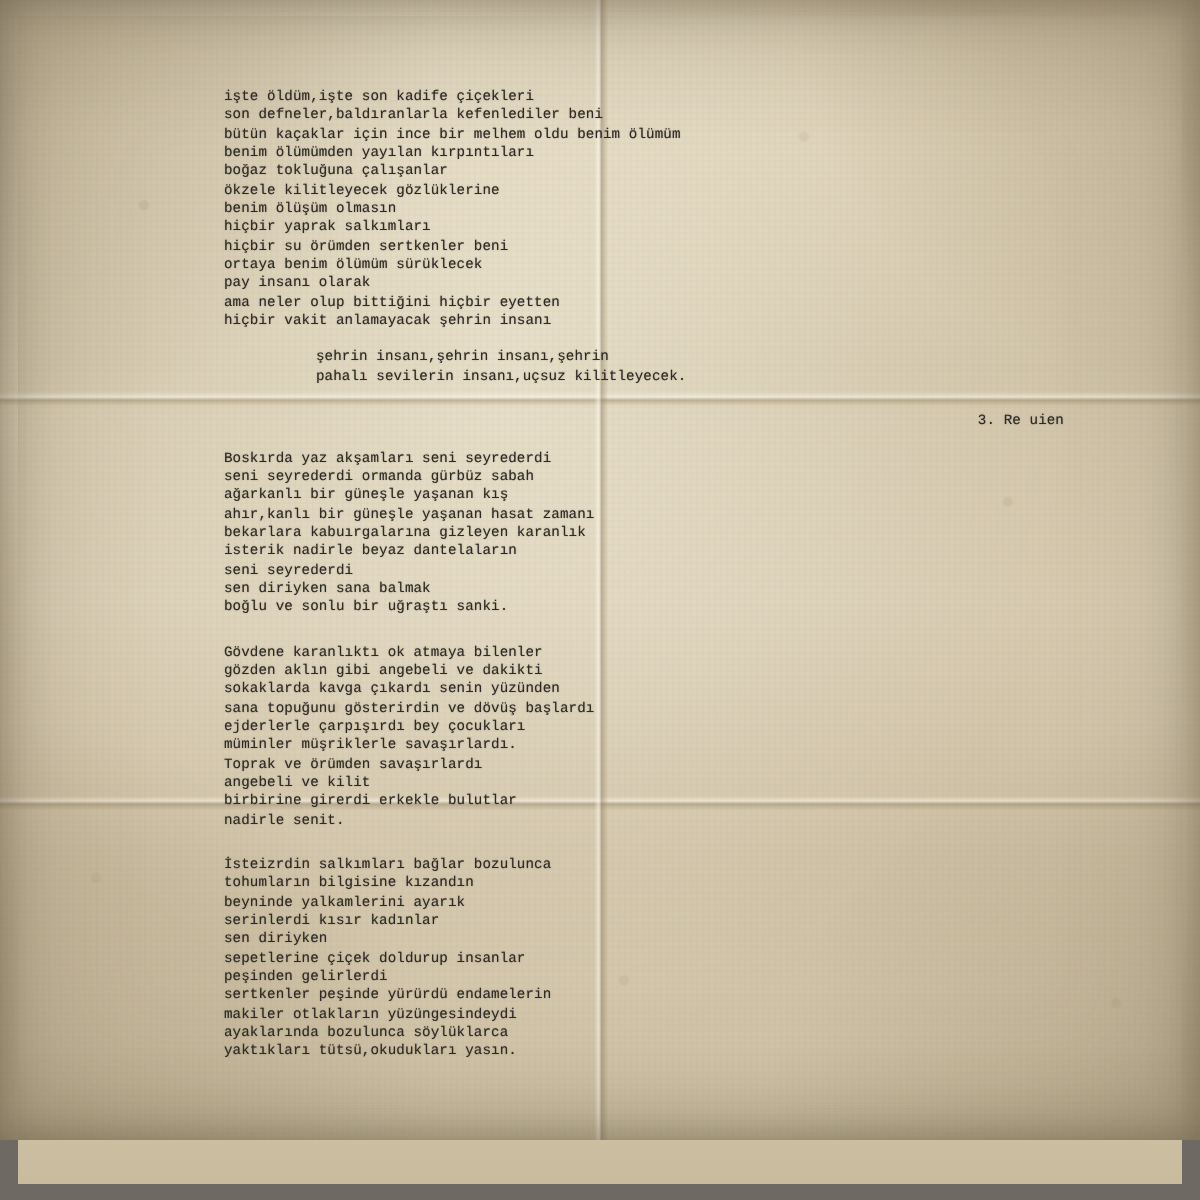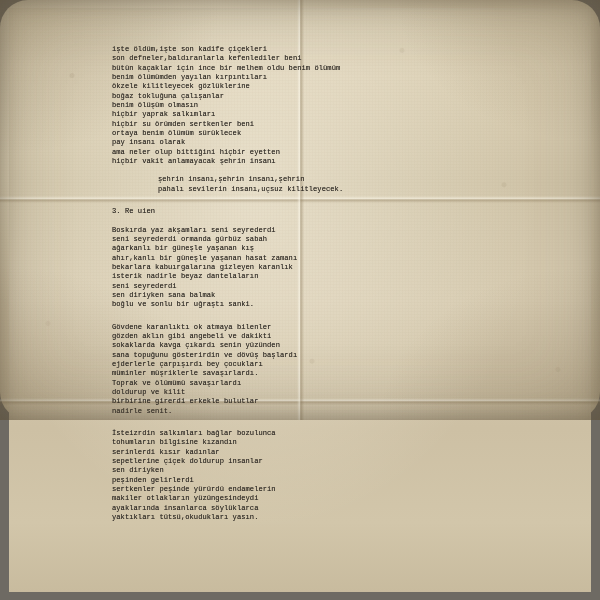--- a/index.html
+++ b/index.html
@@ -10,26 +10,25 @@
   body {
     width: 600px;
     height: 600px;
     overflow: hidden;
     font-family: "Liberation Mono", monospace;
   }
 
   #page {
     position: relative;
     width: 600px;
-    height: 420px;
+    height: 570px;
     background:
       radial-gradient(ellipse at 30% 20%, rgba(255,248,228,0.55) 0%, rgba(255,248,228,0) 55%),
       radial-gradient(ellipse at 75% 75%, rgba(246,232,200,0.45) 0%, rgba(246,232,200,0) 60%),
       linear-gradient(135deg, #cbbfa4 0%, #d8cbae 18%, #cec0a2 40%, #d5c8ab 62%, #c6b99c 85%, #bfb294 100%);
-    border-radius: 28px;
   }
 
   
   #page::before {
     content: "";
     position: absolute;
     inset: 0;
     box-shadow:
       inset 0 0 22px rgba(90,78,58,0.55),
       inset 0 0 70px rgba(90,78,58,0.30);
@@ -119,42 +118,42 @@
     text-shadow: 0 0 0.6px rgba(45,40,33,0.55);
     -webkit-font-smoothing: none;
   }
 
   .stanza { margin: 0 0 0 0; }
   .line { white-space: pre; margin: 0; }
   .gap-sm { height: 9px; }
   .gap-md { height: 13px; }
   .indent { padding-left: 46px; }
 
-  .section-title { white-space: pre; margin: 0; }
+  .section-title { white-space: pre; margin: 0; text-align: right; }
 </style>
 </head>
 <body>
 
 <div id="page">
   <div class="sheet"></div>
   <div class="grain"></div>
   <div class="fold-h h1"></div>
   <div class="fold-h h2"></div>
   <div class="fold-v"></div>
   <div class="wear"></div>
 
   <div class="typescript">
 
     <div class="stanza">
       <div class="line">işte öldüm,işte son kadife çiçekleri</div>
       <div class="line">son defneler,baldıranlarla kefenlediler beni</div>
       <div class="line">bütün kaçaklar için ince bir melhem oldu benim ölümüm</div>
       <div class="line">benim ölümümden yayılan kırpıntıları</div>
+      <div class="line">boğaz tokluğuna çalışanlar</div>
       <div class="line">ökzele kilitleyecek gözlüklerine</div>
-      <div class="line">boğaz tokluğuna çalışanlar</div>
       <div class="line">benim ölüşüm olmasın</div>
       <div class="line">hiçbir yaprak salkımları</div>
       <div class="line">hiçbir su örümden sertkenler beni</div>
       <div class="line">ortaya benim ölümüm sürüklecek</div>
       <div class="line">pay insanı olarak</div>
       <div class="line">ama neler olup bittiğini hiçbir eyetten</div>
       <div class="line">hiçbir vakit anlamayacak şehrin insanı</div>
     </div>
 
     <div class="gap-sm"></div>
@@ -182,35 +181,36 @@
 
     <div class="gap-md"></div>
 
     <div class="stanza">
       <div class="line">Gövdene karanlıktı ok atmaya bilenler</div>
       <div class="line">gözden aklın gibi angebeli ve dakikti</div>
       <div class="line">sokaklarda kavga çıkardı senin yüzünden</div>
       <div class="line">sana topuğunu gösterirdin ve dövüş başlardı</div>
       <div class="line">ejderlerle çarpışırdı bey çocukları</div>
       <div class="line">müminler müşriklerle savaşırlardı.</div>
-      <div class="line">Toprak ve ölümümü savaşırlardı</div>
-      <div class="line">doldurup ve kilit</div>
+      <div class="line">Toprak ve örümden savaşırlardı</div>
+      <div class="line">angebeli ve kilit</div>
       <div class="line">birbirine girerdi erkekle bulutlar</div>
       <div class="line">nadirle senit.</div>
     </div>
 
     <div class="gap-md"></div>
 
     <div class="stanza">
       <div class="line">İsteizrdin salkımları bağlar bozulunca</div>
       <div class="line">tohumların bilgisine kızandın</div>
+      <div class="line">beyninde yalkamlerini ayarık</div>
       <div class="line">serinlerdi kısır kadınlar</div>
+      <div class="line">sen diriyken</div>
       <div class="line">sepetlerine çiçek doldurup insanlar</div>
-      <div class="line">sen diriyken</div>
       <div class="line">peşinden gelirlerdi</div>
       <div class="line">sertkenler peşinde yürürdü endamelerin</div>
       <div class="line">makiler otlakların yüzüngesindeydi</div>
-      <div class="line">ayaklarında insanlarca söylüklarca</div>
+      <div class="line">ayaklarında bozulunca söylüklarca</div>
       <div class="line">yaktıkları tütsü,okudukları yasın.</div>
     </div>
 
   </div>
 </div>
 
 </body></html>

